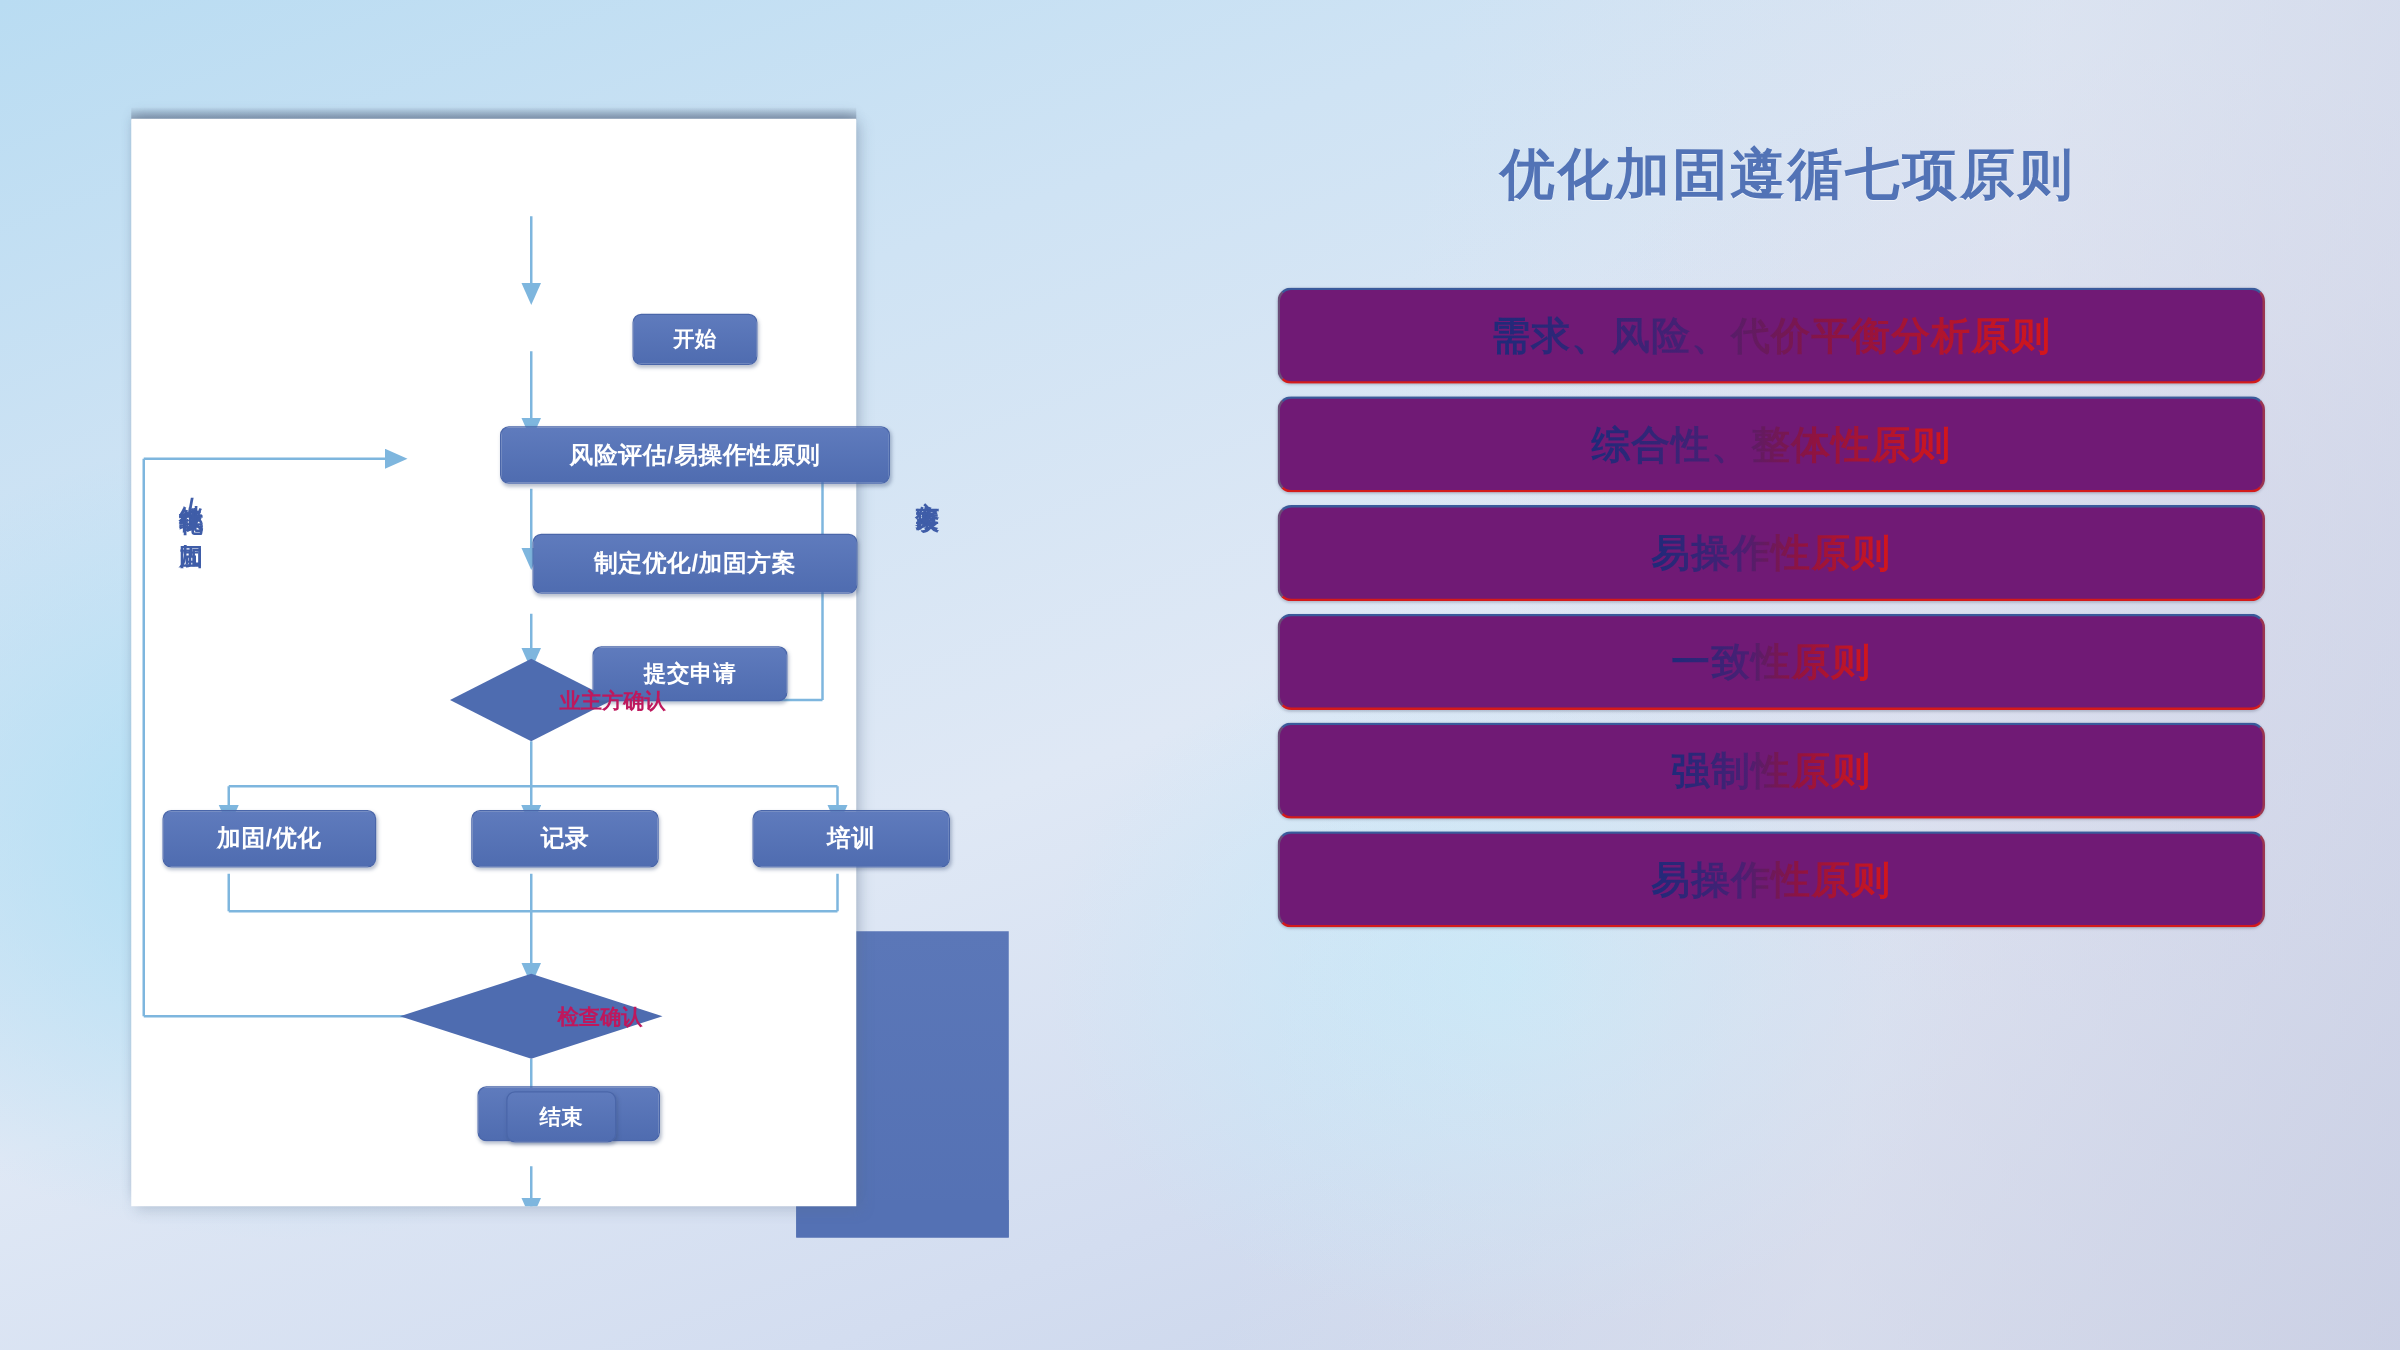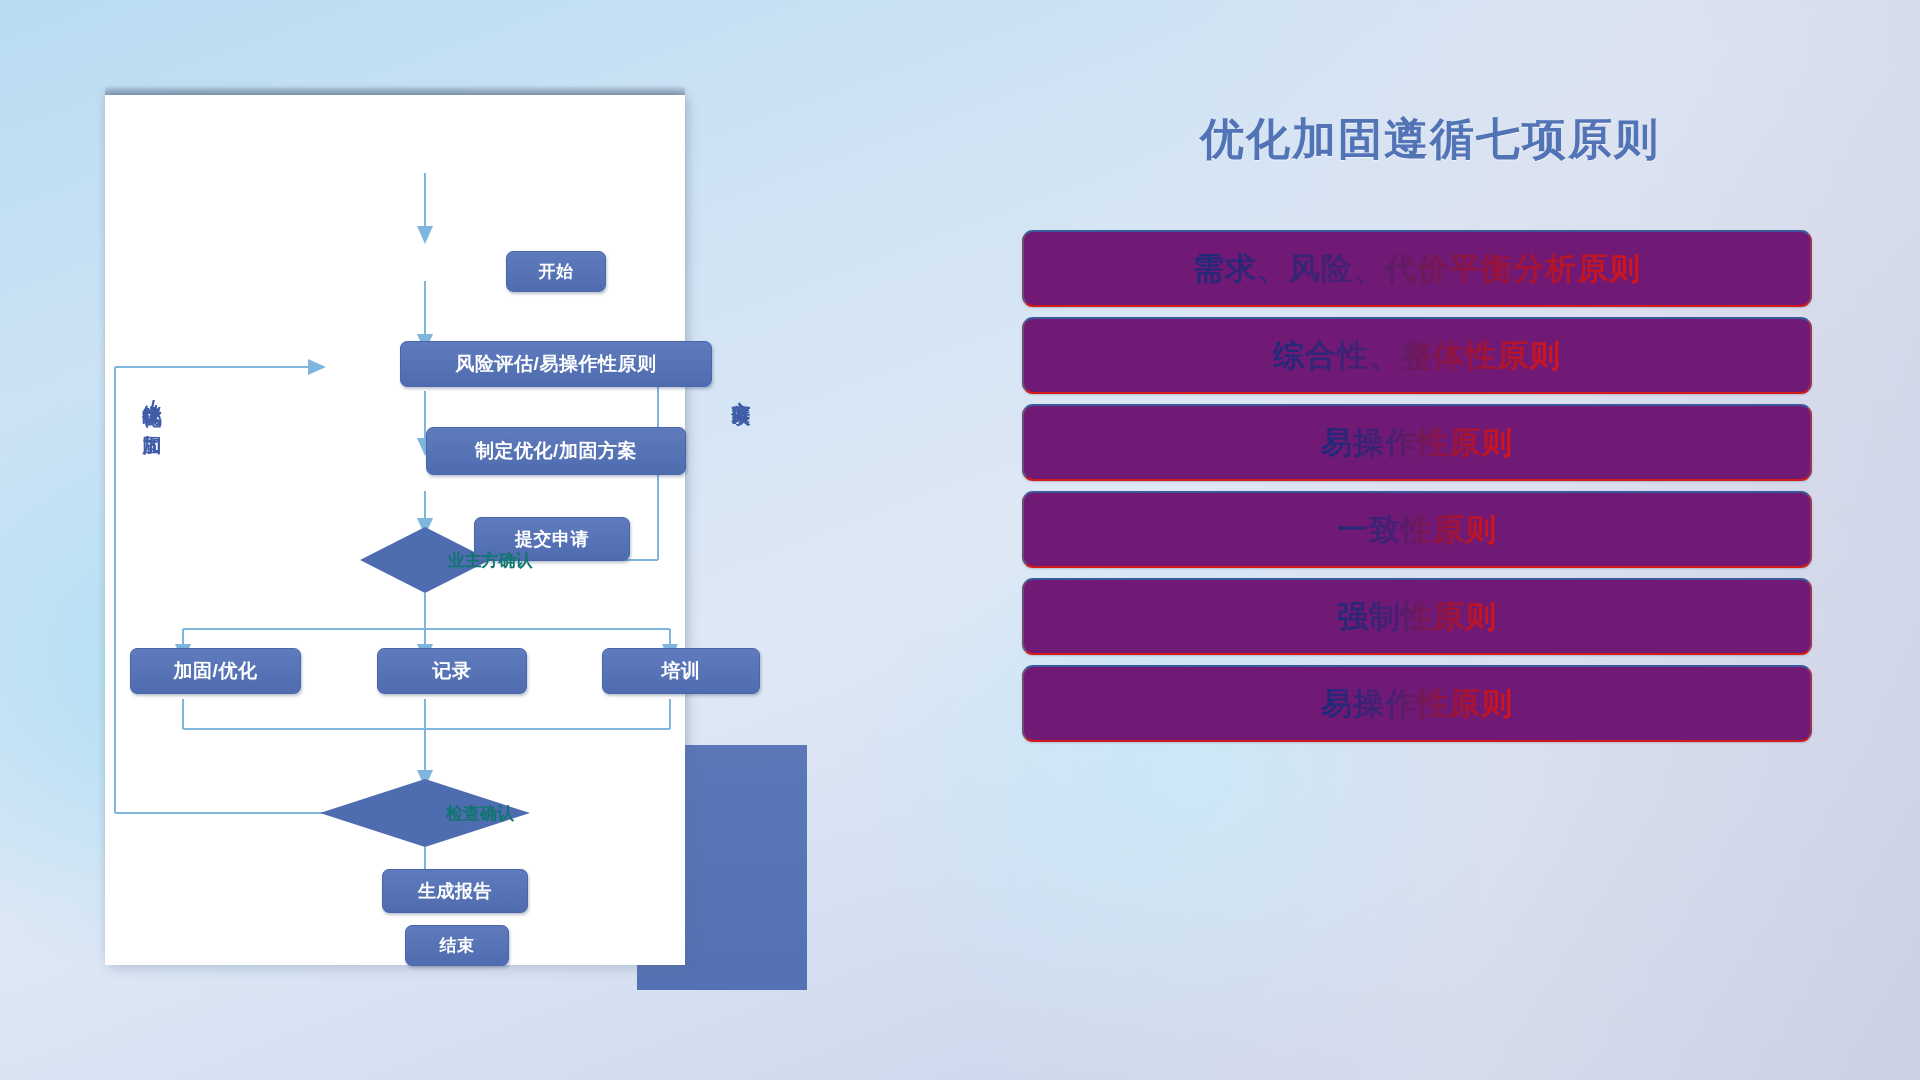--- a/index.html
+++ b/index.html
@@ -48,21 +48,21 @@
     position:absolute;box-sizing:border-box;
     background:linear-gradient(180deg,#5f7bbd 0%,#4f6cb0 100%);
     border:1px solid #4a66a9;border-radius:7px;
     color:#ffffff;font-weight:bold;
     display:flex;align-items:center;justify-content:center;
     box-shadow:1px 2px 3px rgba(60,80,120,.35);
     white-space:nowrap;letter-spacing:.5px;
   }
   .diamond-wrap{position:absolute;display:flex;align-items:center;justify-content:center;}
   .diamond-wrap .dlabel{
-    position:relative;z-index:2;color:#0f766e;font-weight:bold;font-size:17px;white-space:nowrap;
+    position:relative;z-index:2;color:#be185d;font-weight:bold;font-size:17px;white-space:nowrap;
   }
   .vlabel{
     position:absolute;color:#3f5da8;font-weight:bold;
     writing-mode:vertical-rl;text-orientation:upright;
     letter-spacing:2px;line-height:1.05;
   }
 
   
   #right-title{
     position:absolute;left:1020px;top:110px;width:820px;
@@ -182,21 +182,21 @@
 </div>
 
 <div class="diamond-wrap" style="left:320px;top:779px;width:320px;height:68px;">
   <span class="dlabel">检查确认</span>
 </div>
 
 <div class="node" style="left:382px;top:869px;width:146px;height:44px;font-size:18px;">
   <span>生成报告</span>
 </div>
 
-<div class="node" style="left:405px;top:925px;width:104px;height:41px;font-size:17px;">
+<div class="node" style="left:405px;top:873px;width:88px;height:41px;font-size:17px;">
   <span>结束</span>
 </div>
 
 <div class="vlabel" style="left:142px;top:388px;font-size:19px;">继续优化/加固</div>
 
 <div class="vlabel" style="left:731px;top:386px;font-size:19px;">方案修改</div>
 
 <div id="right-title">优化加固遵循七项原则</div>
 
 <div id="cards">

